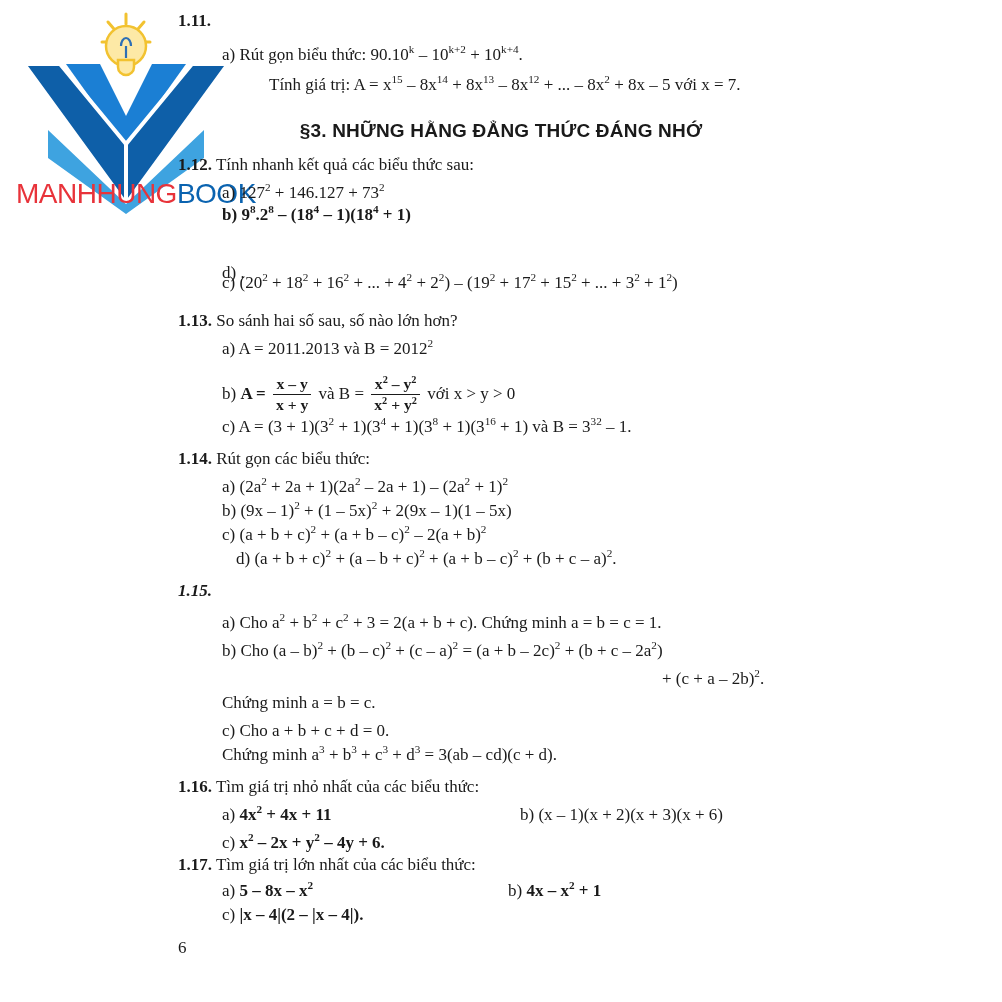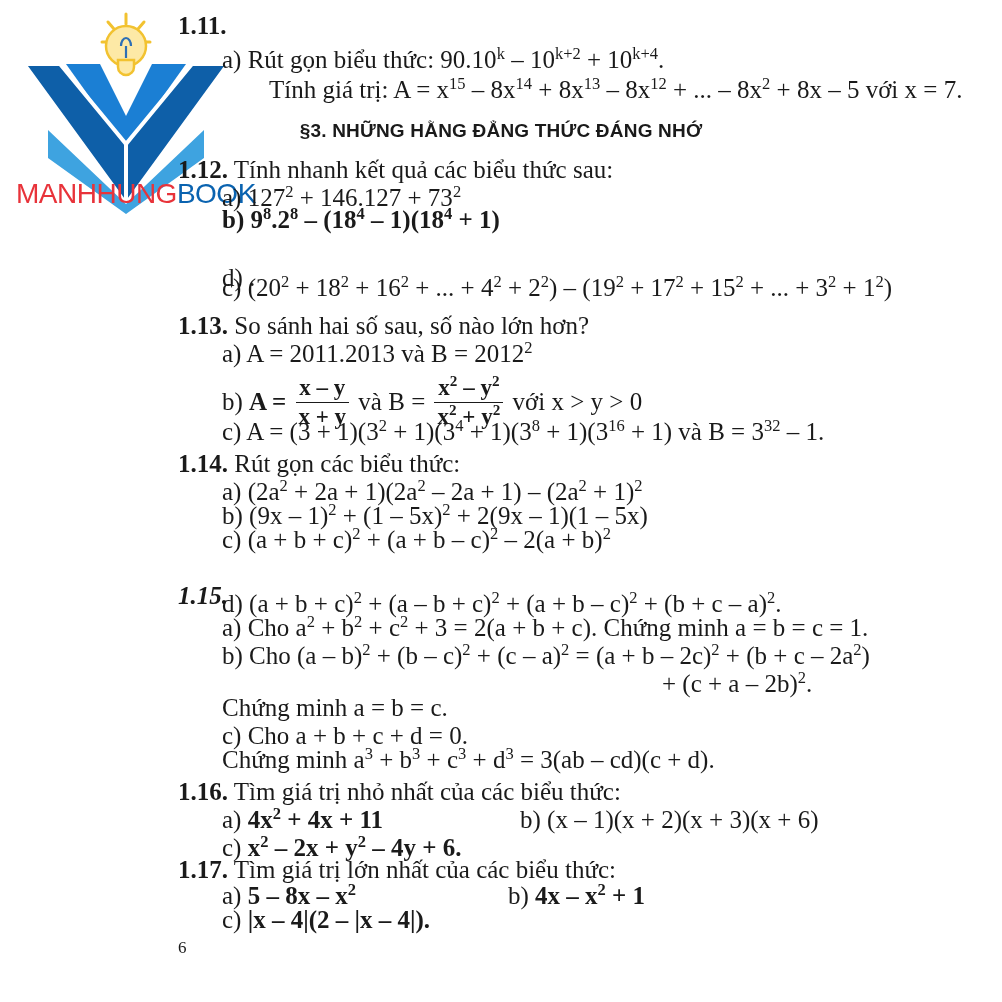--- a/index.html
+++ b/index.html
@@ -47,21 +47,21 @@
   .content {
     position: absolute;
     left: 0;
     top: 0;
     width: 1002px;
   }
 
   .row {
     position: absolute;
     white-space: nowrap;
-    font-size: 25px;
+    font-size: 17px;
     line-height: 1.1;
   }
   .num {
     font-weight: bold;
   }
   .heading {
     position: absolute;
     width: 1002px;
     text-align: center;
     font-family: "Liberation Sans", sans-serif;
@@ -220,21 +220,21 @@
     <div class="row" style="left:222px; top:502px;">
       <span>b)</span>
       <span>(9x – 1)<sup>2</sup> + (1 – 5x)<sup>2</sup> + 2(9x – 1)(1 – 5x)</span>
     </div>
 
     <div class="row" style="left:222px; top:526px;">
       <span>c)</span>
       <span>(a + b + c)<sup>2</sup> + (a + b – c)<sup>2</sup> – 2(a + b)<sup>2</sup></span>
     </div>
 
-    <div class="row" style="left:222px; top:550px;margin-top:40px;">
+    <div class="row" style="left:236px; top:550px;">
       <span>d)</span>
       <span>(a + b + c)<sup>2</sup> + (a – b + c)<sup>2</sup> + (a + b – c)<sup>2</sup> + (b + c – a)<sup>2</sup>.</span>
     </div>
 
     <div class="row num" style="left:178px; top:582px;font-style:italic;">1.15.</div>
 
     <div class="row" style="left:222px; top:614px;">
       <span>a)</span>
       <span>Cho a<sup>2</sup> + b<sup>2</sup> + c<sup>2</sup> + 3 = 2(a + b + c). Chứng minh a = b = c = 1.</span>
     </div>

